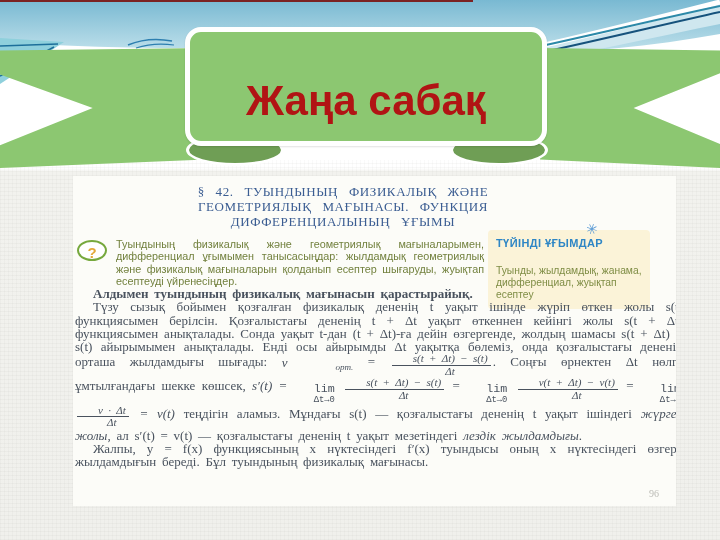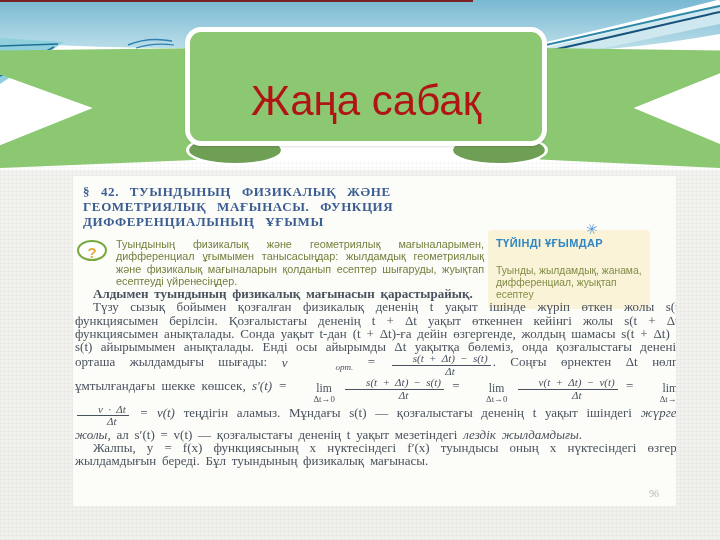--- a/index.html
+++ b/index.html
@@ -21,25 +21,25 @@
   .tail-right{left:540px;width:180px;
     clip-path:polygon(0% 0%,100% 2%,100% 21%,52% 50%,100% 80%,100% 100%,0% 93%);}
   .curl{position:absolute;width:92px;height:26px;background:#6f9e55;border:3px solid #ffffff;
     border-radius:50%;z-index:3;}
   .curl-left{left:186px;top:134px;}
   .curl-right{left:450px;top:134px;}
   .banner{position:absolute;left:185px;top:27px;width:362px;height:119px;background:#8cc771;
     border:5px solid #ffffff;border-radius:16px;z-index:4;box-sizing:border-box;
     box-shadow:0 1px 2px rgba(0,0,0,0.12);}
   .banner-title{margin-top:46px;text-align:center;font-family:"Liberation Sans","DejaVu Sans",sans-serif;
-    font-weight:400;font-size:42px;line-height:46px;color:#b11414;letter-spacing:0px;}
+    font-weight:700;font-size:42px;line-height:46px;color:#b11414;letter-spacing:0px;}
   
   .page{position:absolute;left:73px;top:176px;width:603px;height:330px;overflow:hidden;
     background:#fcfcf8;z-index:2;color:#49525e;}
-  .heading{width:520px;margin:8px 0 0 10px;text-align:left;font-weight:700;
+  .heading{width:520px;margin:8px 0 0 10px;text-align:center;font-weight:400;
     color:#3b5d92;font-size:13px;line-height:15px;letter-spacing:0.6px;word-spacing:7px;}
   .objective-row{display:flex;margin:9px 0 0 4px;}
   .qicon{flex:0 0 auto;width:30px;height:21px;border:2px solid #76a83d;border-radius:50%;
     background:#ffffff;text-align:center;font-family:"Liberation Sans","DejaVu Sans",sans-serif;
     font-weight:700;font-size:15px;line-height:21px;color:#e3a93a;box-sizing:border-box;margin-top:2px;}
   .objective-text{width:368px;margin-left:9px;font-family:"Liberation Sans","DejaVu Sans",sans-serif;
     font-size:10.8px;line-height:12.3px;color:#72813e;text-align:justify;}
   .keybox{position:absolute;left:415px;top:54px;width:162px;background:#fbf3d8;border-radius:4px;
     padding:7px 8px 8px 8px;box-sizing:border-box;}
   .sparkle{position:absolute;right:52px;top:-9px;color:#5b9bd5;font-size:14px;
@@ -50,21 +50,21 @@
     font-size:10.3px;line-height:12px;color:#7f8d45;}
   .bodytext{position:relative;margin:0 0 0 2px;width:608px;font-size:13px;line-height:13.2px;
     text-align:justify;word-spacing:2.5px;color:#49525e;}
   .bodytext p{margin:0;text-indent:18px;}
   .bold-para{font-weight:700;}
   .it{font-style:italic;}
   .frac{display:inline-block;vertical-align:-0.75em;text-align:center;font-size:0.85em;
     line-height:1.05;margin:0 2px;}
   .frac .num{display:block;border-bottom:1px solid #49525e;padding:0 3px;}
   .frac .den{display:block;}
-  .lim{display:inline-block;vertical-align:-0.85em;text-align:center;line-height:1;margin:0 2px;}
+  .lim{display:inline-block;vertical-align:-0.85em;text-align:center;line-height:1;margin:0 2px;font-family:Liberation Mono, monospace;}
   .lim .limword{display:block;font-size:0.9em;}
   .lim .limsub{display:block;font-size:0.68em;}
   sub{font-size:0.7em;padding-left:48px;}
   .pagenum{position:absolute;left:576px;top:312px;font-size:10px;color:#a0a09a;opacity:0.7;text-align:center;}
 </style>
 </head>
 <body>
 
 <div class="slide">
 

